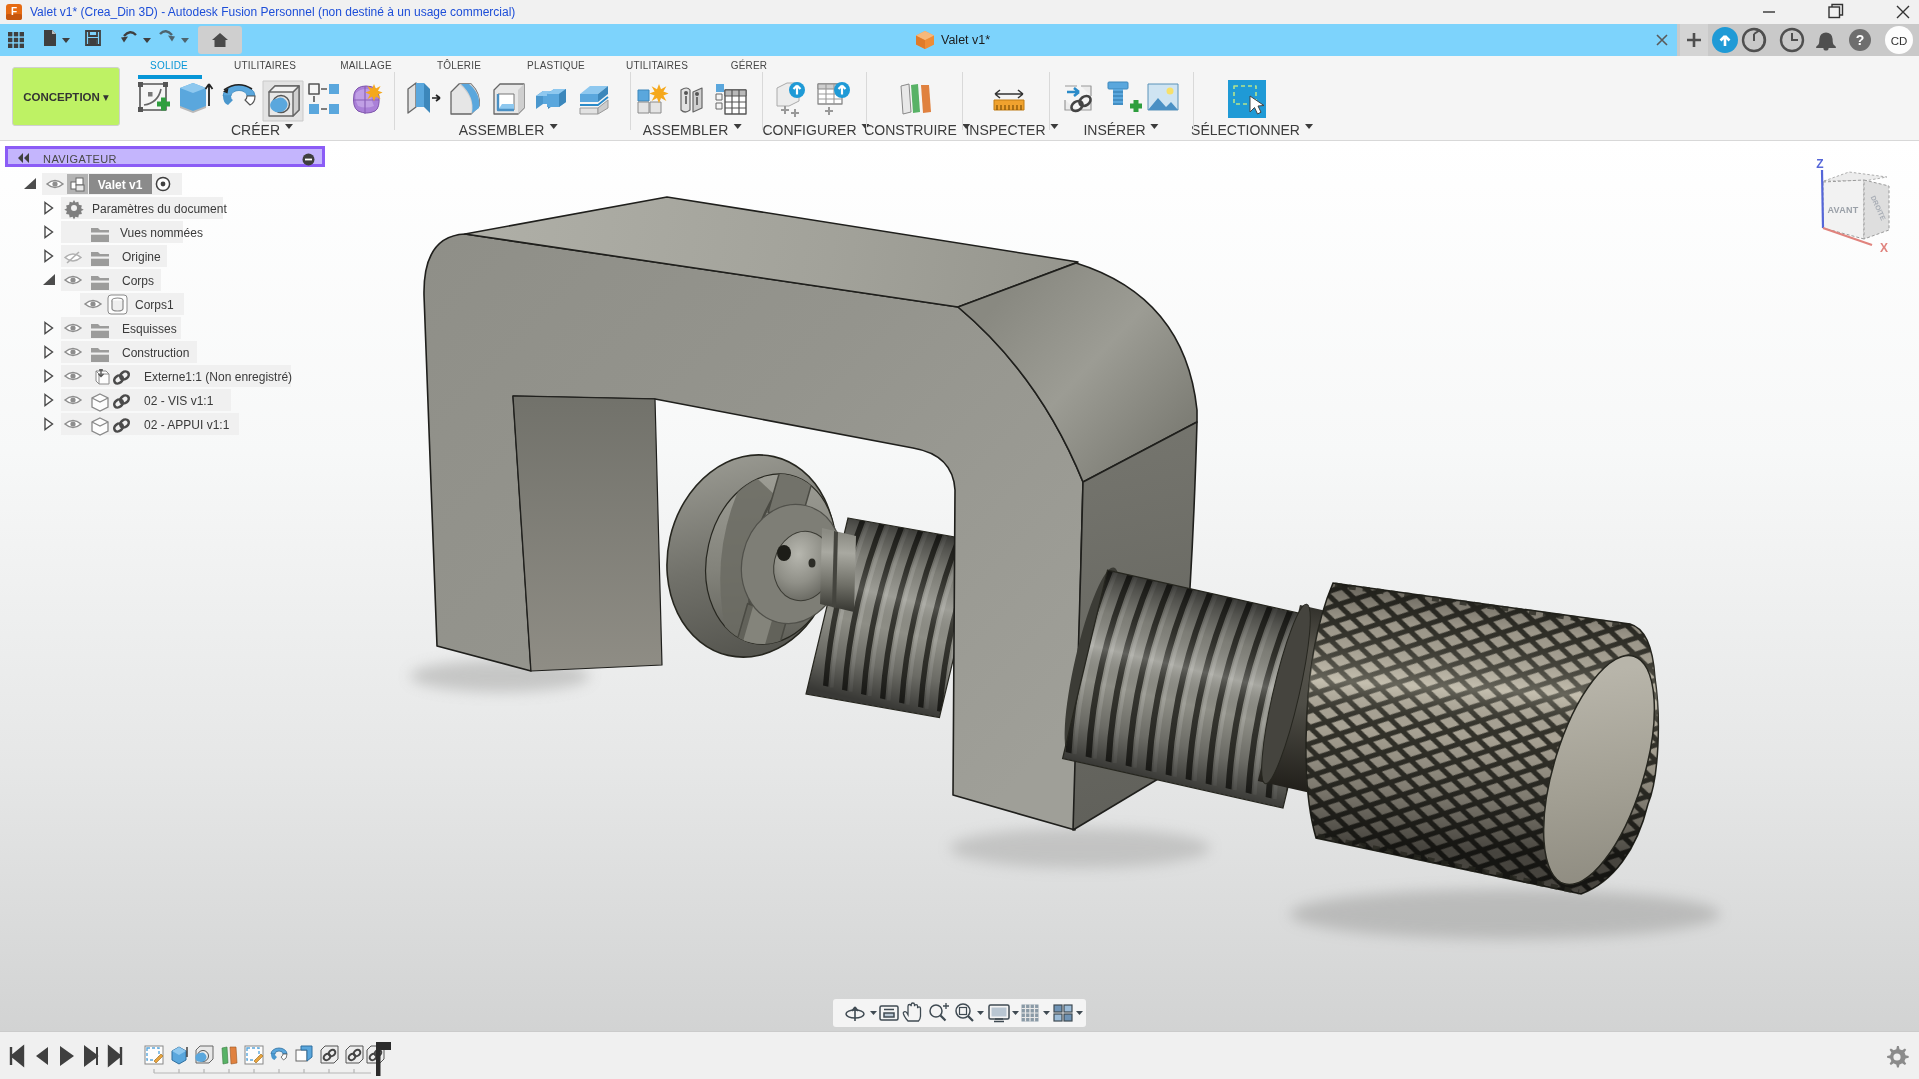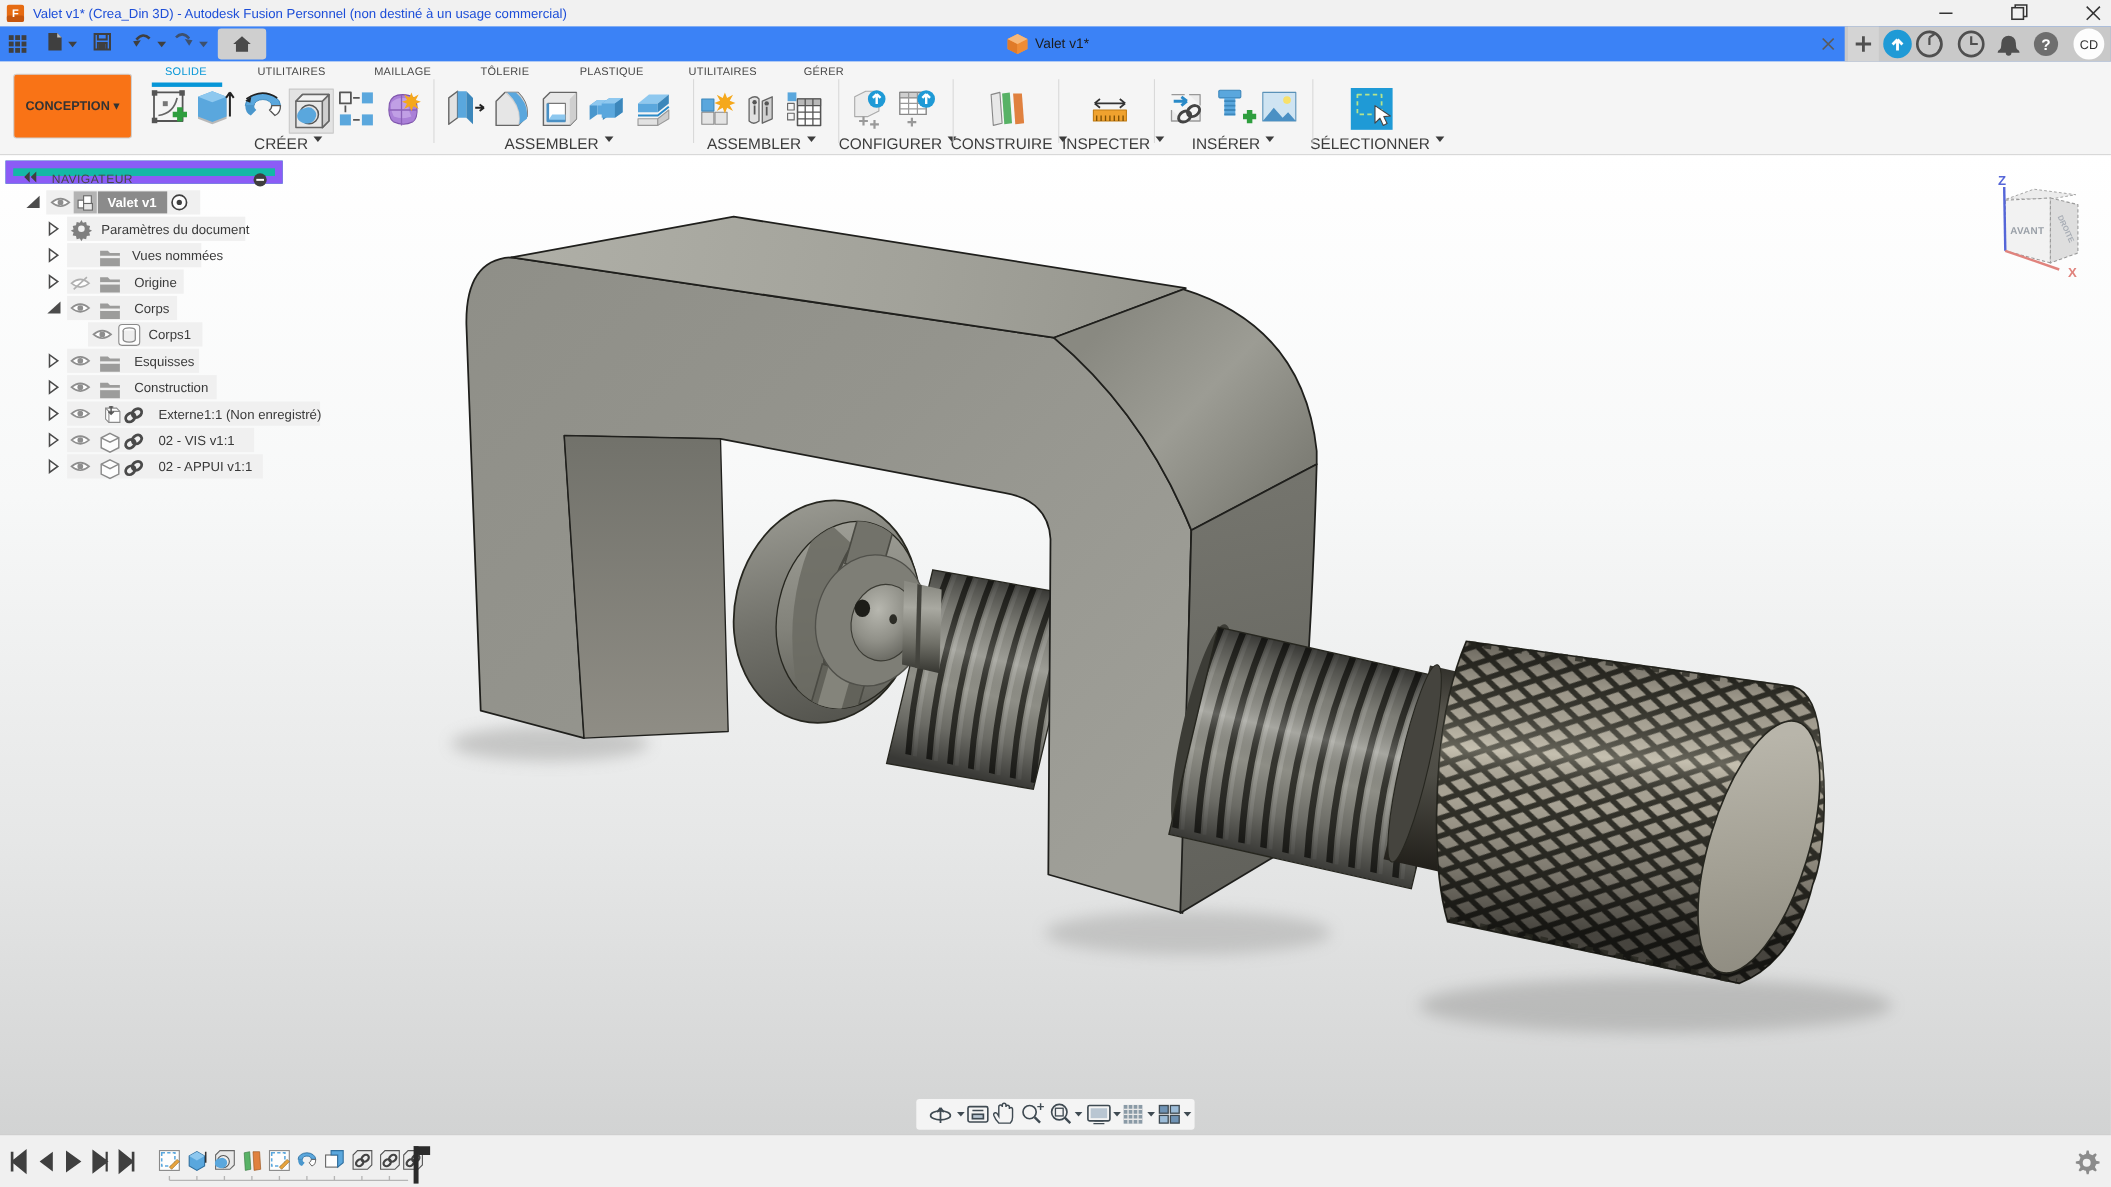--- a/index.html
+++ b/index.html
@@ -1,27 +1,27 @@
 <!DOCTYPE html>
 <html><head><meta charset="utf-8"><style>
 *{box-sizing:border-box;margin:0;padding:0}
 html,body{width:1919px;height:1079px;overflow:hidden;font-family:"Liberation Sans",sans-serif;background:#f0f0f0;position:relative}
 .abs{position:absolute}
 #titlebar{position:absolute;top:0;left:0;width:1919px;height:24px;background:#f1f1f1;z-index:20}
 #title-text{position:absolute;left:30px;top:5px;font-size:12px;color:#1d4ed8}
-#appbar{position:absolute;top:24px;left:0;width:1919px;height:32px;background:#3b82f6;z-index:20}
+#appbar{position:absolute;top:24px;left:0;width:1919px;height:32px;background:#7dd3fc;z-index:20}
 #tabdark{position:absolute;top:24px;left:1677px;width:242px;height:32px;background:#c9c9c9;z-index:21}
 #ribbon{position:absolute;top:56px;left:0;width:1919px;height:85px;background:#f5f5f5;border-bottom:1px solid #d8d8d8;z-index:20}
 .rtab{position:absolute;top:4px;font-size:10px;color:#474747;transform:translateX(-50%);z-index:22;letter-spacing:.2px}
 .rlab{position:absolute;top:66px;font-size:14px;color:#3c3c3c;transform:translateX(-50%);z-index:22;white-space:nowrap}
 .rlab:after{content:"";display:inline-block;margin-left:5px;vertical-align:2px;border:4px solid transparent;border-top:5px solid #3c3c3c}
 .rsep{position:absolute;top:16px;height:58px;width:1px;background:#d9d9d9;z-index:22}
-#conception{position:absolute;left:12px;top:11px;width:108px;height:59px;background:#f97316;border:1px solid #d0d0d0;border-radius:3px;z-index:22;text-align:center;line-height:59px;font-size:11.5px;color:#333;font-weight:700}
+#conception{position:absolute;left:12px;top:11px;width:108px;height:59px;background:#bef264;border:1px solid #d0d0d0;border-radius:3px;z-index:22;text-align:center;line-height:59px;font-size:11.5px;color:#333;font-weight:700}
 #navigator{position:absolute;left:5px;top:146px;z-index:15}
-#navhead{width:252px;height:21px;background:#14b8a6;border:7px solid #8b5cf6;font-size:11px;color:#474747;line-height:20px}
+#navhead{width:320px;height:21px;background:#c4b5fd;border:3px solid #8b5cf6;font-size:11px;color:#474747;line-height:20px}
 #viewbar{position:absolute;left:833px;top:999px;width:253px;height:28px;background:#f4f4f4;border-radius:3px;z-index:15}
 #timeline{position:absolute;top:1031px;left:0;width:1919px;height:48px;background:#f0f0f0;border-top:1px solid #cbcbcb;z-index:20}
 svg text{font-family:"Liberation Sans",sans-serif}
 </style></head>
 <body>
 <svg id="scene" style="position:absolute;top:0;left:0;z-index:1" width="1919" height="1079" viewBox="0 0 1919 1079">
 <defs>
 <linearGradient id="vpbg" x1="0" y1="141" x2="0" y2="1031" gradientUnits="userSpaceOnUse">
 <stop offset="0" stop-color="#ffffff"></stop>
         <stop offset="0.35" stop-color="#f7f8f8"></stop>

